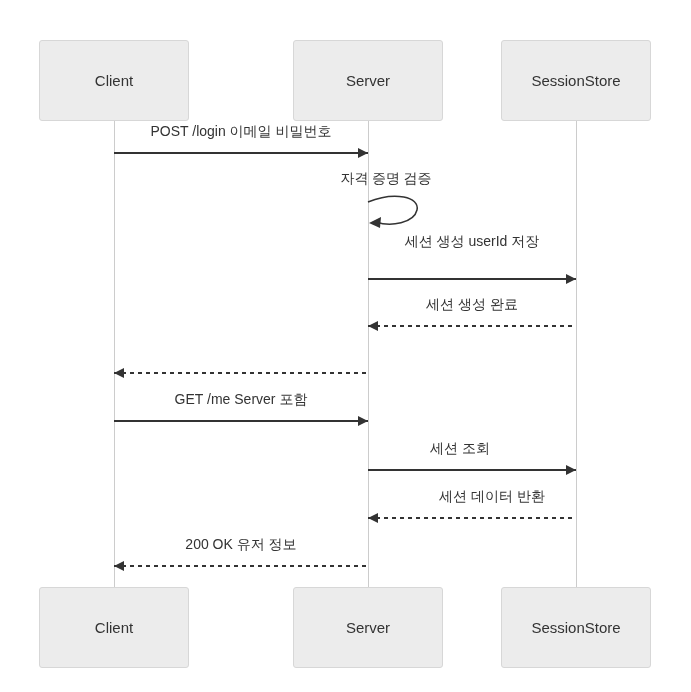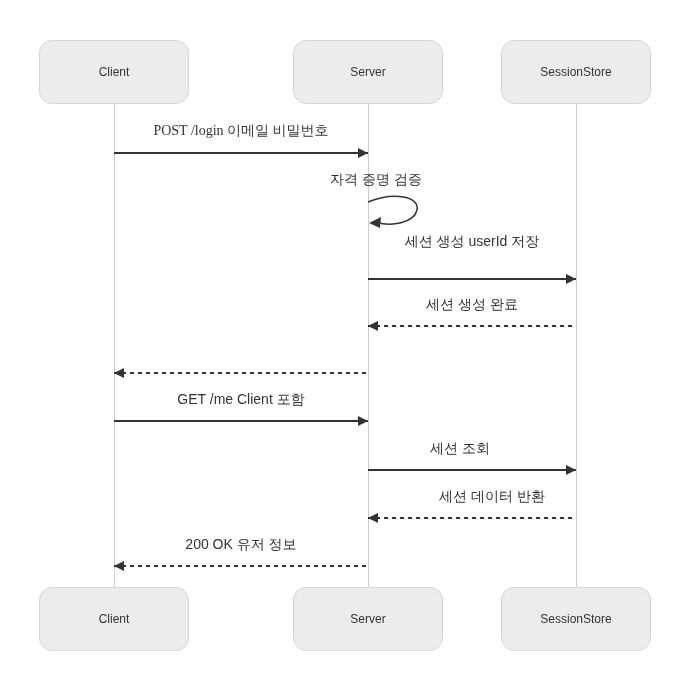--- a/index.html
+++ b/index.html
@@ -5,27 +5,27 @@
   html,body{margin:0;padding:0;background:#fff;}
   #stage{
     position:relative;
     width:691px;height:692px;
     background:var(--c-bg,#fff);
     font-family:"Liberation Sans","DejaVu Sans",sans-serif;
     overflow:hidden;
   }
   .actor-box{
     position:absolute;
-    width:150px;height:64px;
+    width:150px;height:81px;
     box-sizing:border-box;
     background:var(--c-actor-fill,#ececec);
     border:1px solid var(--c-actor-border,#d7d7d7);
-    border-radius:13px;
+    border-radius:3px;
     display:flex;align-items:center;justify-content:center;
-    font-size:12px;color:var(--c-text,#333);
+    font-size:15px;color:var(--c-text,#333);
   }
   .lifeline{
     position:absolute;
     width:1px;
     background:var(--c-lifeline,#ccc);
   }
   .msg-label{
     position:absolute;
     height:18px;line-height:18px;
     font-size:14px;color:var(--c-text,#333);
@@ -49,37 +49,37 @@
 <div id="stage" style="--c-bg: #ffffff; --c-actor-fill: #ececec; --c-actor-border: #d7d7d7; --c-text: #333333; --c-arrow: #333333; --c-lifeline: #cccccc;">
     <div class="lifeline" style="left: 114px; top: 104px; height: 483px;"></div>
     <div class="actor-box" style="left: 39px; top: 40px;">Client</div>
     <div class="actor-box" style="left: 39px; top: 587px;">Client</div>
     <div class="lifeline" style="left: 368px; top: 104px; height: 483px;"></div>
     <div class="actor-box" style="left: 293px; top: 40px;">Server</div>
     <div class="actor-box" style="left: 293px; top: 587px;">Server</div>
     <div class="lifeline" style="left: 576px; top: 104px; height: 483px;"></div>
     <div class="actor-box" style="left: 501px; top: 40px;">SessionStore</div>
     <div class="actor-box" style="left: 501px; top: 587px;">SessionStore</div>
-    <div class="msg-label" style="left: 241px; top: 122px; font-family: Liberation Serif, serif;">POST /login 이메일 비밀번호</div>
+    <div class="msg-label" style="left: 241px; top: 122px;">POST /login 이메일 비밀번호</div>
     <div class="msg-line solid" style="left: 114px; top: 152px; width: 254px;"></div>
     <div class="arrowhead right" style="top: 148px; left: 358px;"></div>
-    <div class="msg-label" style="left: 376px; top: 170px;">자격 증명 검증</div>
+    <div class="msg-label" style="left: 386px; top: 170px; font-family: Liberation Serif, serif;">자격 증명 검증</div>
     <svg width="60" height="36" class="self-loop" style="left: 365px; top: 194px;">
       <path d="M3,8 C30,-3 55,3 52,16 C49,29 26,33 11,28" fill="none" stroke="#333333" stroke-width="1.5"></path>
       <polygon points="4,29 16,23 15,34" fill="#333333"></polygon>
     </svg>
     <div class="msg-label" style="left: 472px; top: 232px;">세션 생성 userId 저장</div>
     <div class="msg-line solid" style="left: 368px; top: 278px; width: 208px;"></div>
     <div class="arrowhead right" style="top: 274px; left: 566px;"></div>
     <div class="msg-label" style="left: 472px; top: 295px;">세션 생성 완료</div>
     <div class="msg-line dashed" style="left: 368px; top: 325px; width: 208px;"></div>
     <div class="arrowhead left" style="top: 321px; left: 368px;"></div>
     <div class="msg-line dashed" style="left: 114px; top: 372px; width: 254px;"></div>
     <div class="arrowhead left" style="top: 368px; left: 114px;"></div>
-    <div class="msg-label" style="left: 241px; top: 390px;">GET /me Client 포함</div>
+    <div class="msg-label" style="left: 241px; top: 390px;">GET /me Server 포함</div>
     <div class="msg-line solid" style="left: 114px; top: 420px; width: 254px;"></div>
     <div class="arrowhead right" style="top: 416px; left: 358px;"></div>
     <div class="msg-label" style="left: 460px; top: 439px;">세션 조회</div>
     <div class="msg-line solid" style="left: 368px; top: 469px; width: 208px;"></div>
     <div class="arrowhead right" style="top: 465px; left: 566px;"></div>
     <div class="msg-label" style="left: 492px; top: 487px;">세션 데이터 반환</div>
     <div class="msg-line dashed" style="left: 368px; top: 517px; width: 208px;"></div>
     <div class="arrowhead left" style="top: 513px; left: 368px;"></div>
     <div class="msg-label" style="left: 241px; top: 535px;">200 OK 유저 정보</div>
     <div class="msg-line dashed" style="left: 114px; top: 565px; width: 254px;"></div>

